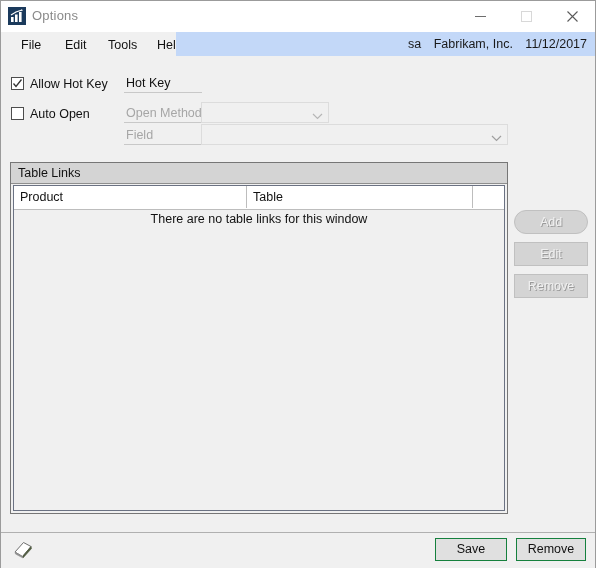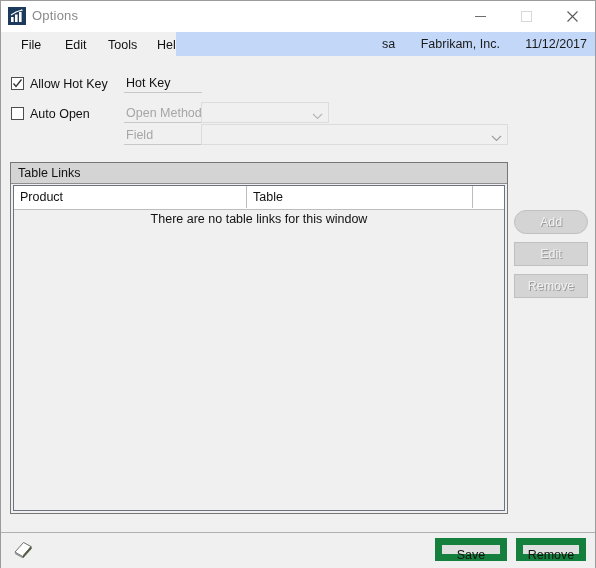--- a/index.html
+++ b/index.html
@@ -91,21 +91,21 @@
     height: 24px;
     background: #c3d8f8;
     text-align: right;
     line-height: 24px;
     padding-right: 8px;
     box-sizing: border-box;
     font-size: 12.5px;
     color: #1a1a1a;
     white-space: nowrap;
   }
-  .status-strip span { margin-left: 22px; }
+  .status-strip span { margin-left: 9px; }
 
   
   .content {
     position: absolute;
     left: 0; top: 56px;
     width: 594px;
     height: 566px;
     background: #f0f0f0;
   }
   .checkbox {
@@ -250,21 +250,21 @@
     width: 594px;
     height: 35px;
     background: #f0f0f0;
     border-top: 1px solid #b0b0b0;
   }
   .note-icon { position: absolute; left: 10px; top: 6px; }
   .btn {
     position: absolute;
     height: 23px;
     box-sizing: border-box;
-    border: 7px solid #15803d;
+    border: 1px solid #15803d;
     background: #e0e0e0;
     font-size: 12.5px;
     line-height: 21px;
     text-align: center;
     color: #111111;
     cursor: default;
     font-family: "Liberation Sans", sans-serif;
   }
 </style>
 </head>

